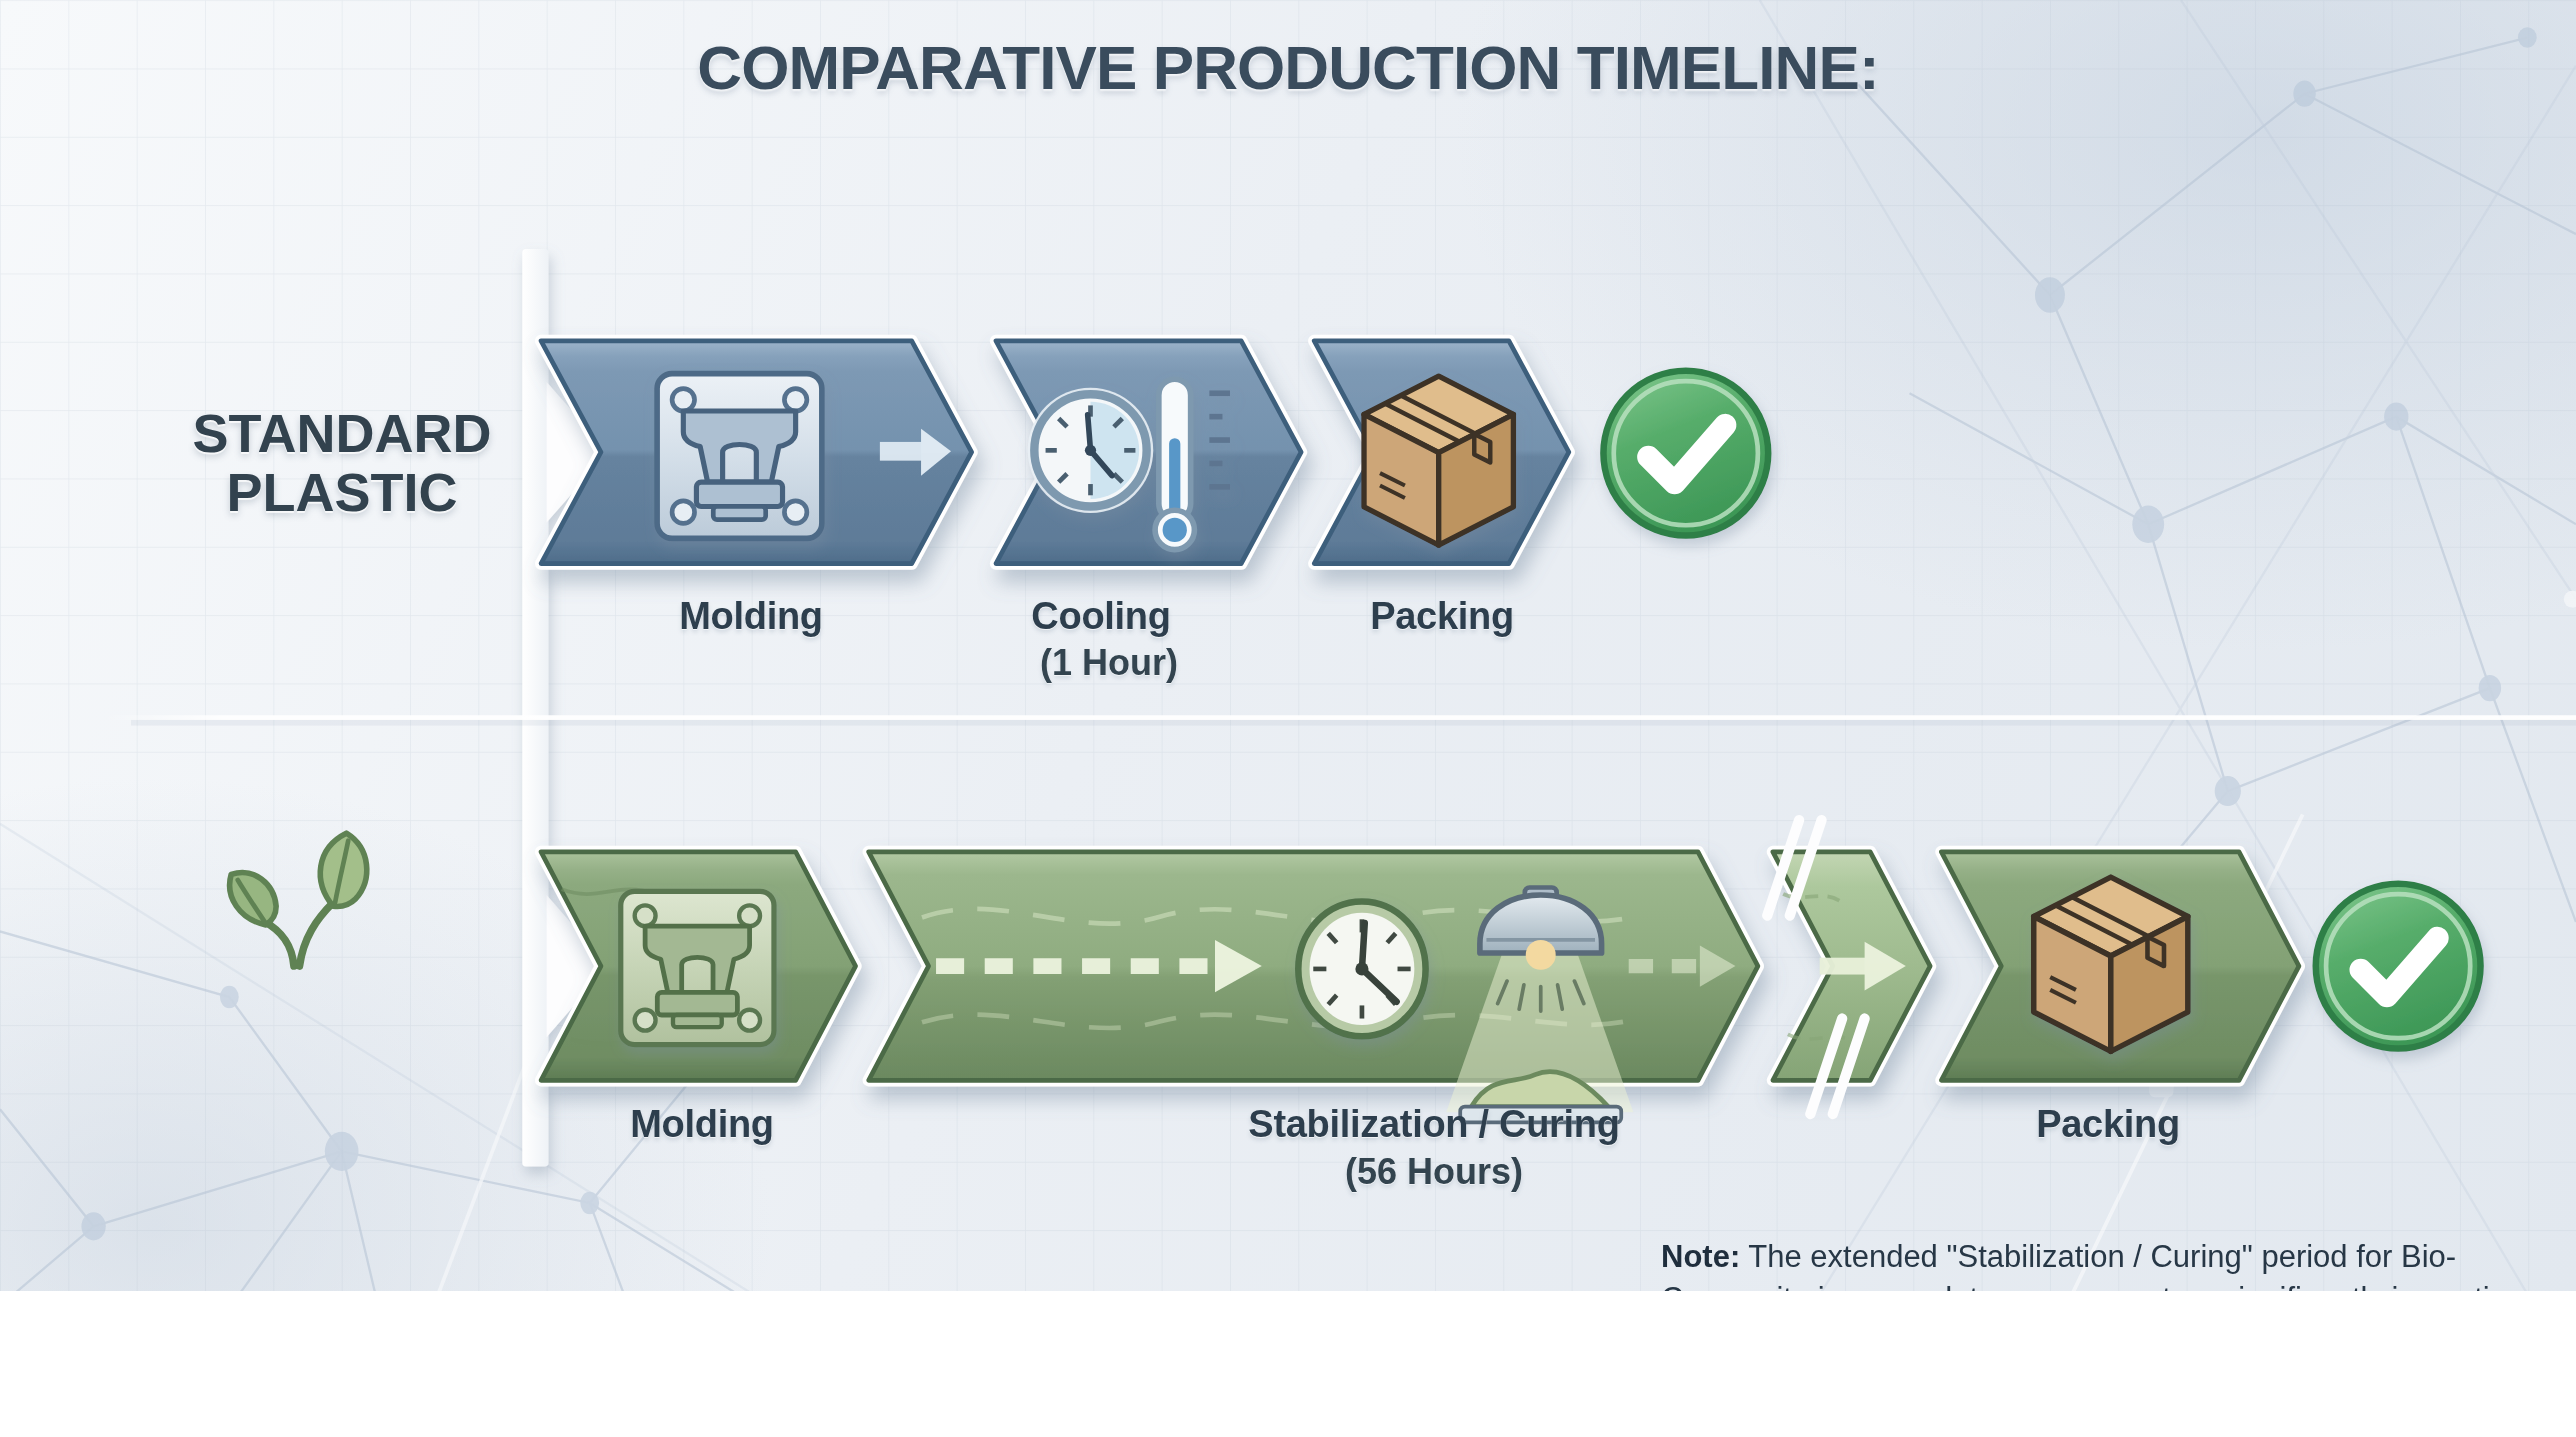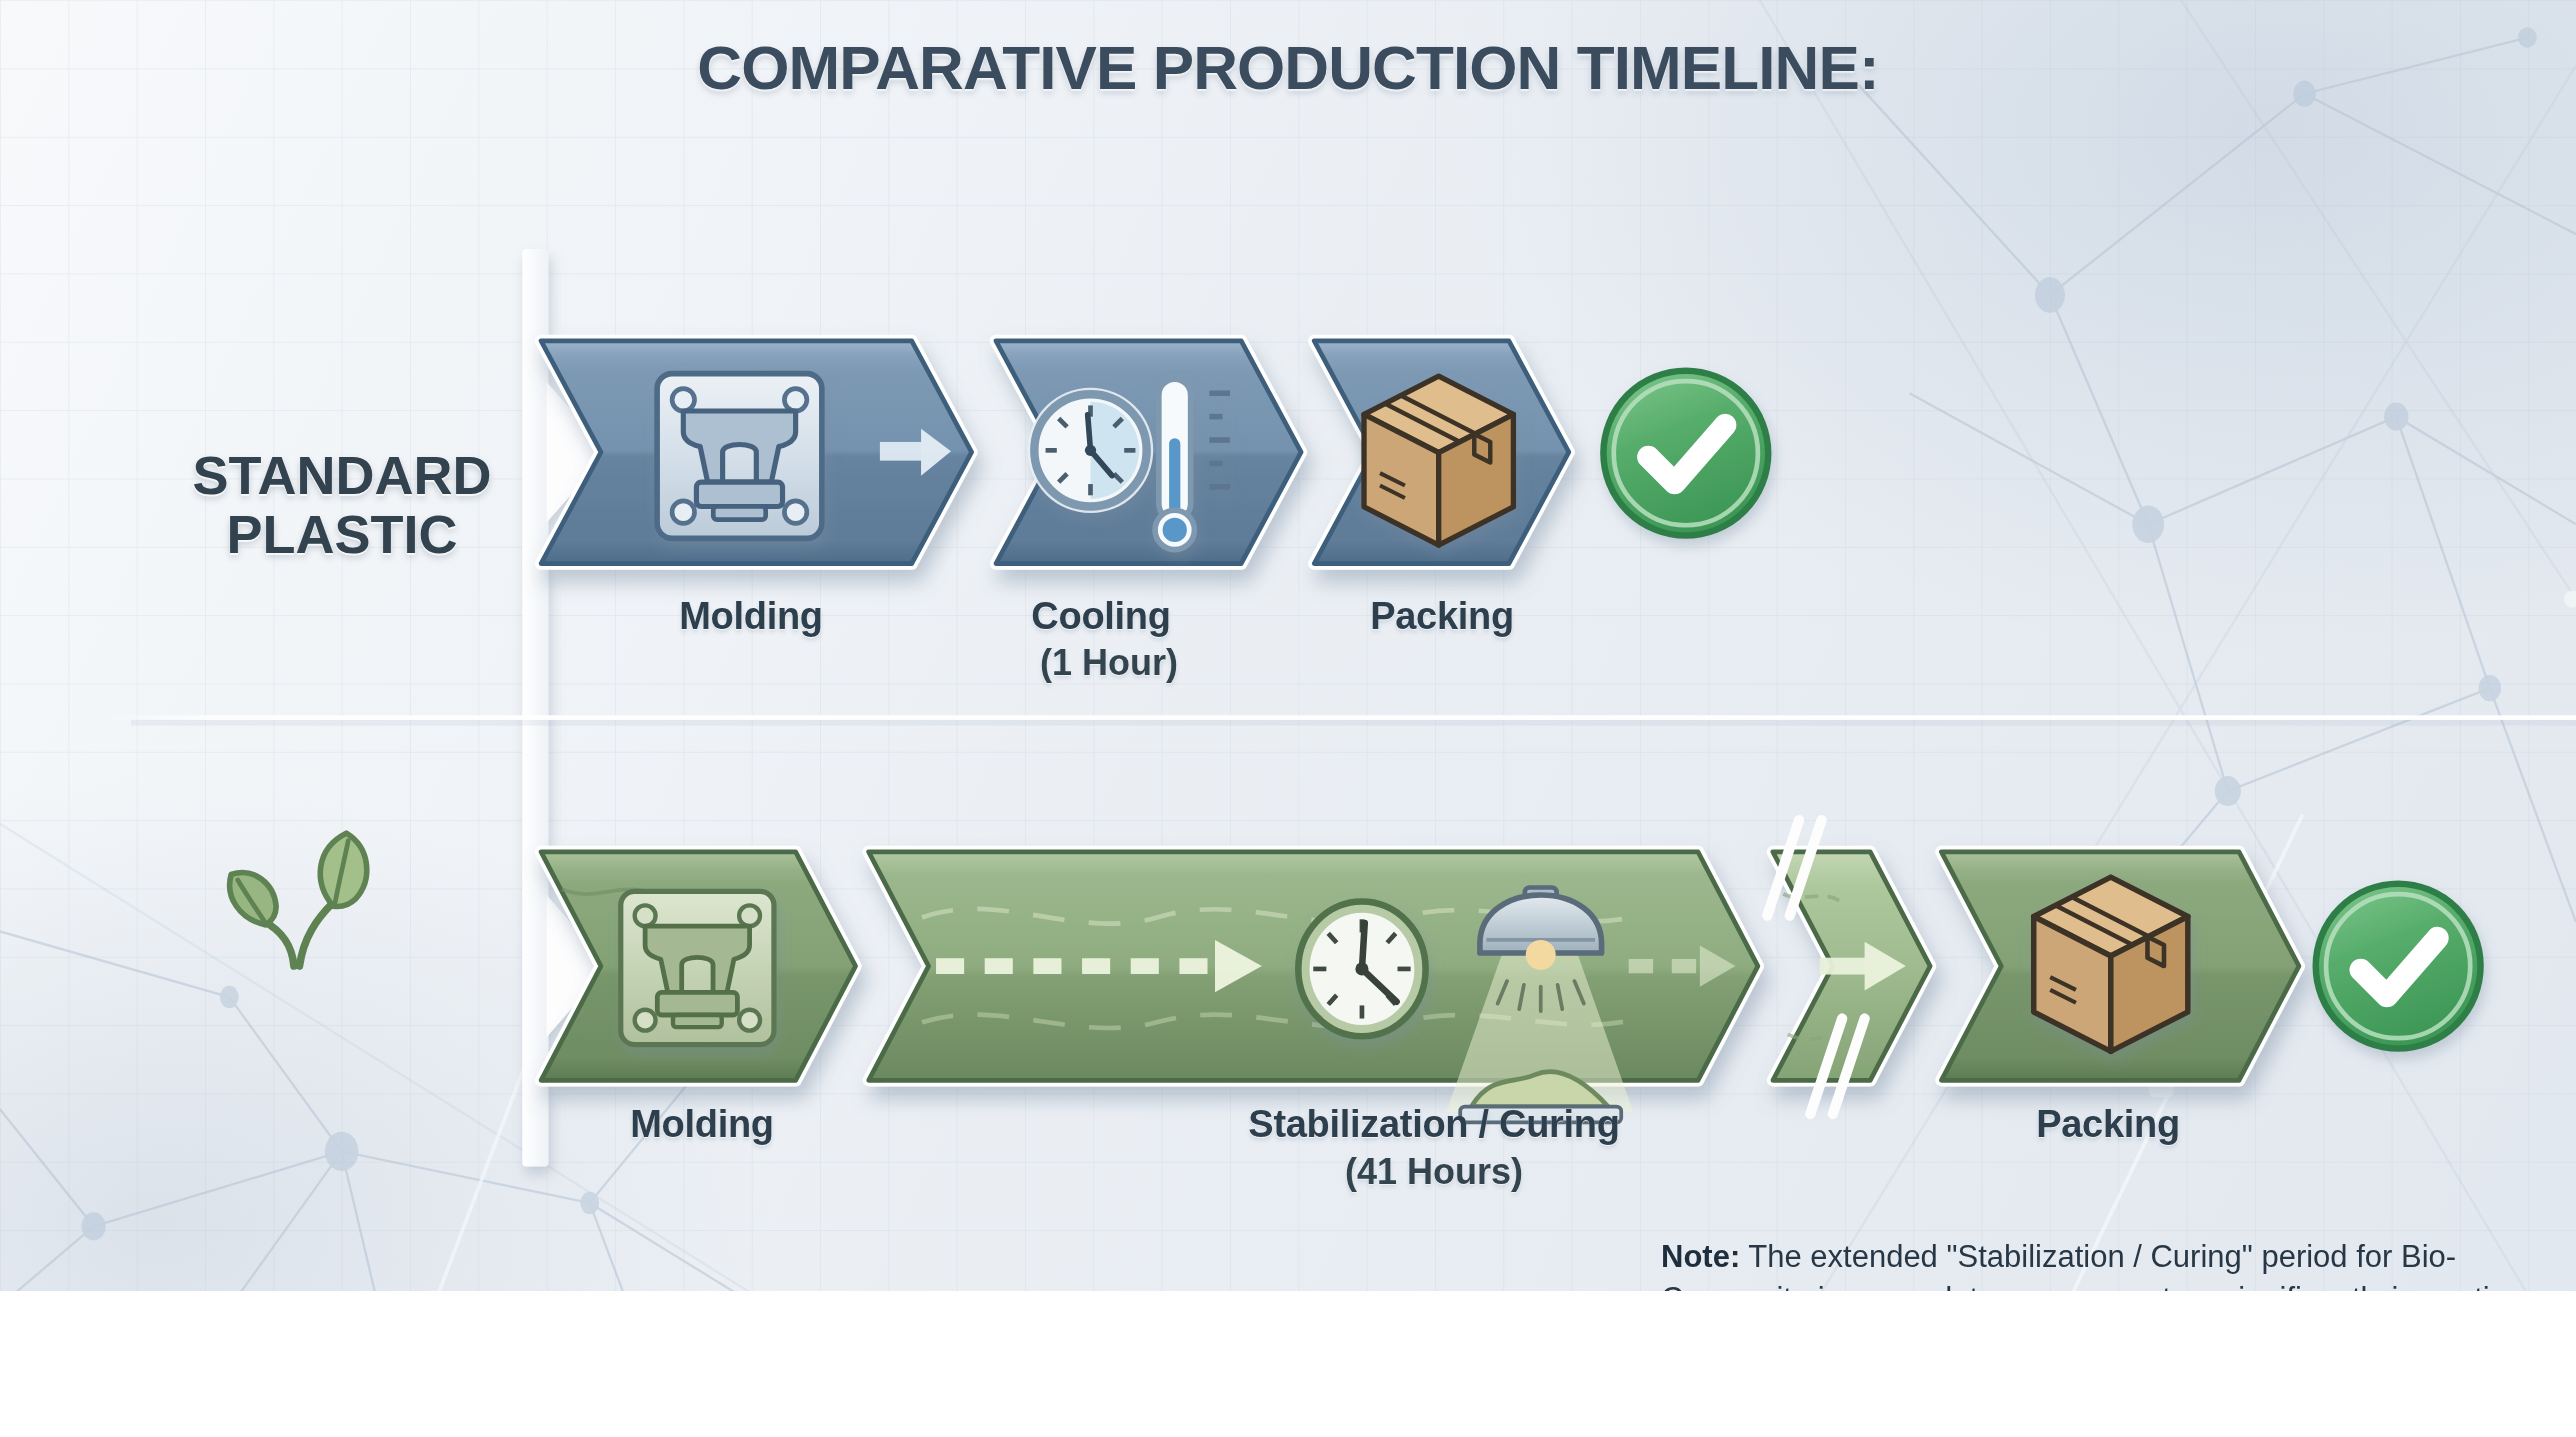--- a/index.html
+++ b/index.html
@@ -360,28 +360,28 @@
 
     <g transform="translate(2562,1032)" filter="url(#fSoft)">
       <circle r="88" fill="url(#gCheck)" stroke="#2f7f47" stroke-width="7"></circle>
       <circle r="77" fill="none" stroke="#b9e0c0" stroke-width="5" opacity="0.85"></circle>
       <path d="M-40,4 L-12,32 L42,-30" fill="none" stroke="#ffffff" stroke-width="24" stroke-linecap="round" stroke-linejoin="round"></path>
     </g>
   </svg>
 
   <div class="txt title center">COMPARATIVE PRODUCTION TIMELINE:</div>
 
-  <div class="txt row-label plastic" style="white-space:normal;margin-top:42px;">STANDARD PLASTIC</div>
+  <div class="txt row-label plastic" style="white-space:normal;">STANDARD PLASTIC</div>
 
   <div class="txt step-label" style="left:751px;top:595px;">Molding</div>
   <div class="txt step-label" style="left:1101px;top:595px;">Cooling</div>
   <div class="txt step-duration" style="left:1101px;top:642px;margin-left:8px;">(1 Hour)</div>
   <div class="txt step-label" style="left:1442px;top:595px;">Packing</div>
 
   <div class="txt step-label" style="left:702px;top:1103px;">Molding</div>
   <div class="txt step-label" style="left:1434px;top:1103px;">Stabilization / Curing</div>
-  <div class="txt step-duration" style="left:1434px;top:1151px;">(41 Hours)</div>
+  <div class="txt step-duration" style="left:1434px;top:1151px;">(56 Hours)</div>
   <div class="txt step-label" style="left:2108px;top:1103px;">Packing</div>
 
   <div class="note"><b>Note:</b><span> The extended "Stabilization / Curing" period for Bio-Composite is a mandatory process step, significantly impacting total production time compared to Standard Plastic.</span></div>
 
 </div>
 
 
 </body></html>

